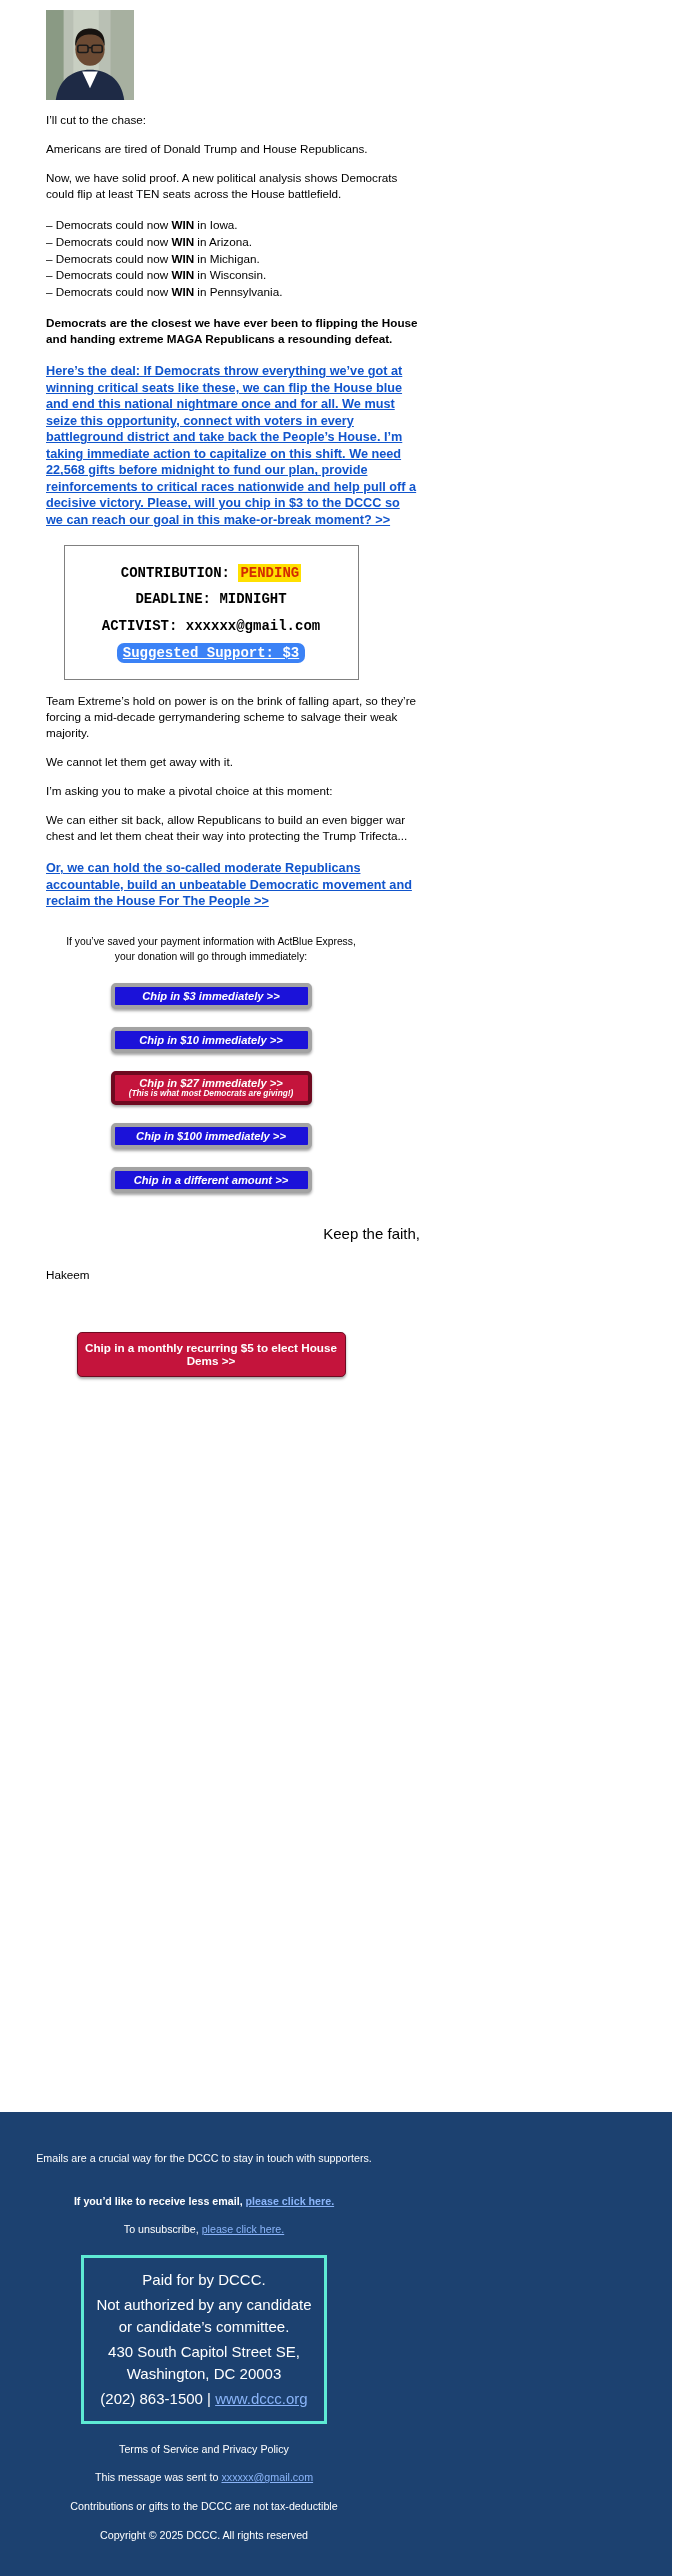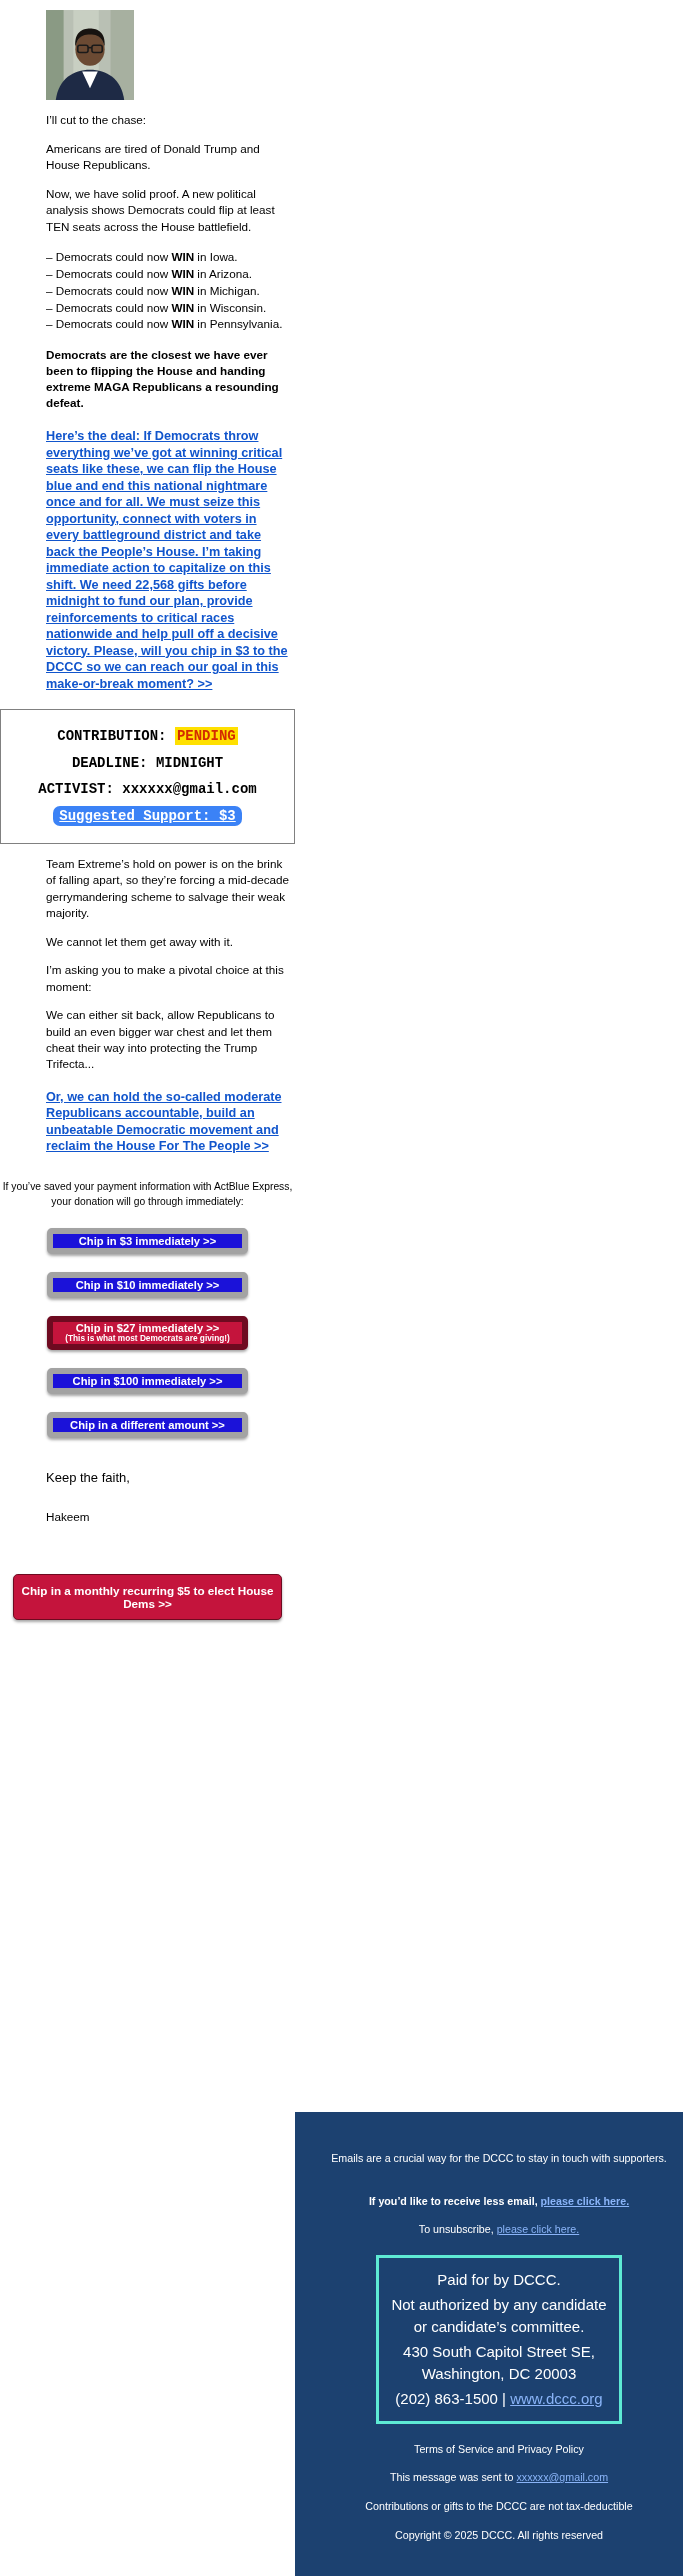--- a/index.html
+++ b/index.html
@@ -1,18 +1,18 @@
 <!DOCTYPE html>
 <html><head>
 <meta charset="utf-8">
 <style>
   * { margin:0; padding:0; box-sizing:border-box; }
   html,body { background:#ffffff; }
   body { font-family:"Liberation Sans", sans-serif; color:#000; }
-  .page { width:684px; height:2576px; background:#fff; display:flex; flex-direction:row; overflow:hidden; }
+  .page { width:684px; height:2576px; background:#fff; display:flex; flex-direction:column; overflow:hidden; }
 
   .main { width:422px; }
   .photo { width:88px; height:90px; margin:9.8px 0 3.9px 46px; }
   .photo svg { display:block; width:100%; height:100%; }
 
   .text { font-size:11.7px; line-height:1.38; margin:12.7px 2px 12.7px 46px; }
   .bold { font-weight:bold; }
   .win-list { margin:14.6px 2px 14.6px 46px; font-size:11.7px; line-height:1.35; }
   .win-item { margin:1px 0; }
 
@@ -27,33 +27,33 @@
   .pending { background:#FFE000; color:#D42B00; padding:1px 2px; }
   a.suggested { background:#3b82f6; color:#fff; font-weight:bold; text-decoration:underline; padding:2px 6px;border-radius:7px; }
 
   .express-note { text-align:center; font-size:10.3px; line-height:1.45; margin:25.4px 0 7.8px 0; }
   .express-note span { display:block; }
 
   .btn-stack { margin:5.9px 0 9.8px 0; }
   a.chip-btn { display:flex; flex-direction:column; justify-content:center; align-items:center;
                width:201px; min-height:26px; margin:18px auto; background:#1B12D9; color:#fff;
                font-weight:bold; font-size:11.2px; text-decoration:none; border-radius:4.9px;
-               border:6px solid #a3a3a3; box-shadow:0 2px 2.9px rgba(0,0,0,0.35); text-align:center; }
+               border:4px solid #a3a3a3; box-shadow:0 2px 2.9px rgba(0,0,0,0.35); text-align:center;font-style:italic; }
   a.chip-btn.red { background:#C4143C; border-color:#6E0A20; min-height:34px; }
   .btn-sub { font-size:8.3px; font-weight:bold; line-height:1.2; }
 
-  .signoff { font-size:13px; margin:32px 2px 0 46px; }
+  .signoff { font-size:15px; margin:32px 2px 0 46px;text-align:right; }
   .sender-name { font-size:11.7px; margin:25.4px 2px 0 46px; }
 
   a.monthly-btn { display:block; width:269px; margin:51px auto 0; background:#C4143C; color:#fff;
                   font-weight:bold; font-size:11.7px; text-align:center; text-decoration:none;
                   padding:8.8px 5.9px; border-radius:4.9px; border:1px solid #6E0A20;
                   box-shadow:0 2px 2.9px rgba(0,0,0,0.35); }
 
-  .footer { background:#1C4170; width:592px; margin-top:auto; min-height:459px; }
+  .footer { background:#1C4170; width:672px; margin-top:auto; min-height:459px; }
   .footer-inner { width:408px; padding:25.4px 0 19.5px 0; text-align:center; color:#fff; font-size:10.7px; }
   .f-line { margin:13.7px 9.8px; line-height:1.4; }
   .f-bold { font-weight:bold;margin-top:28px; }
   a.f-link { color:#8AB4F8; text-decoration:underline; }
   .f-box { width:246px; margin:18px auto; border:3px solid #5eead4; padding:8.8px 7.8px; font-size:15px; }
   .f-box p { margin:2px 0; line-height:1.5; }
 </style>
 </head>
 <body>
 

